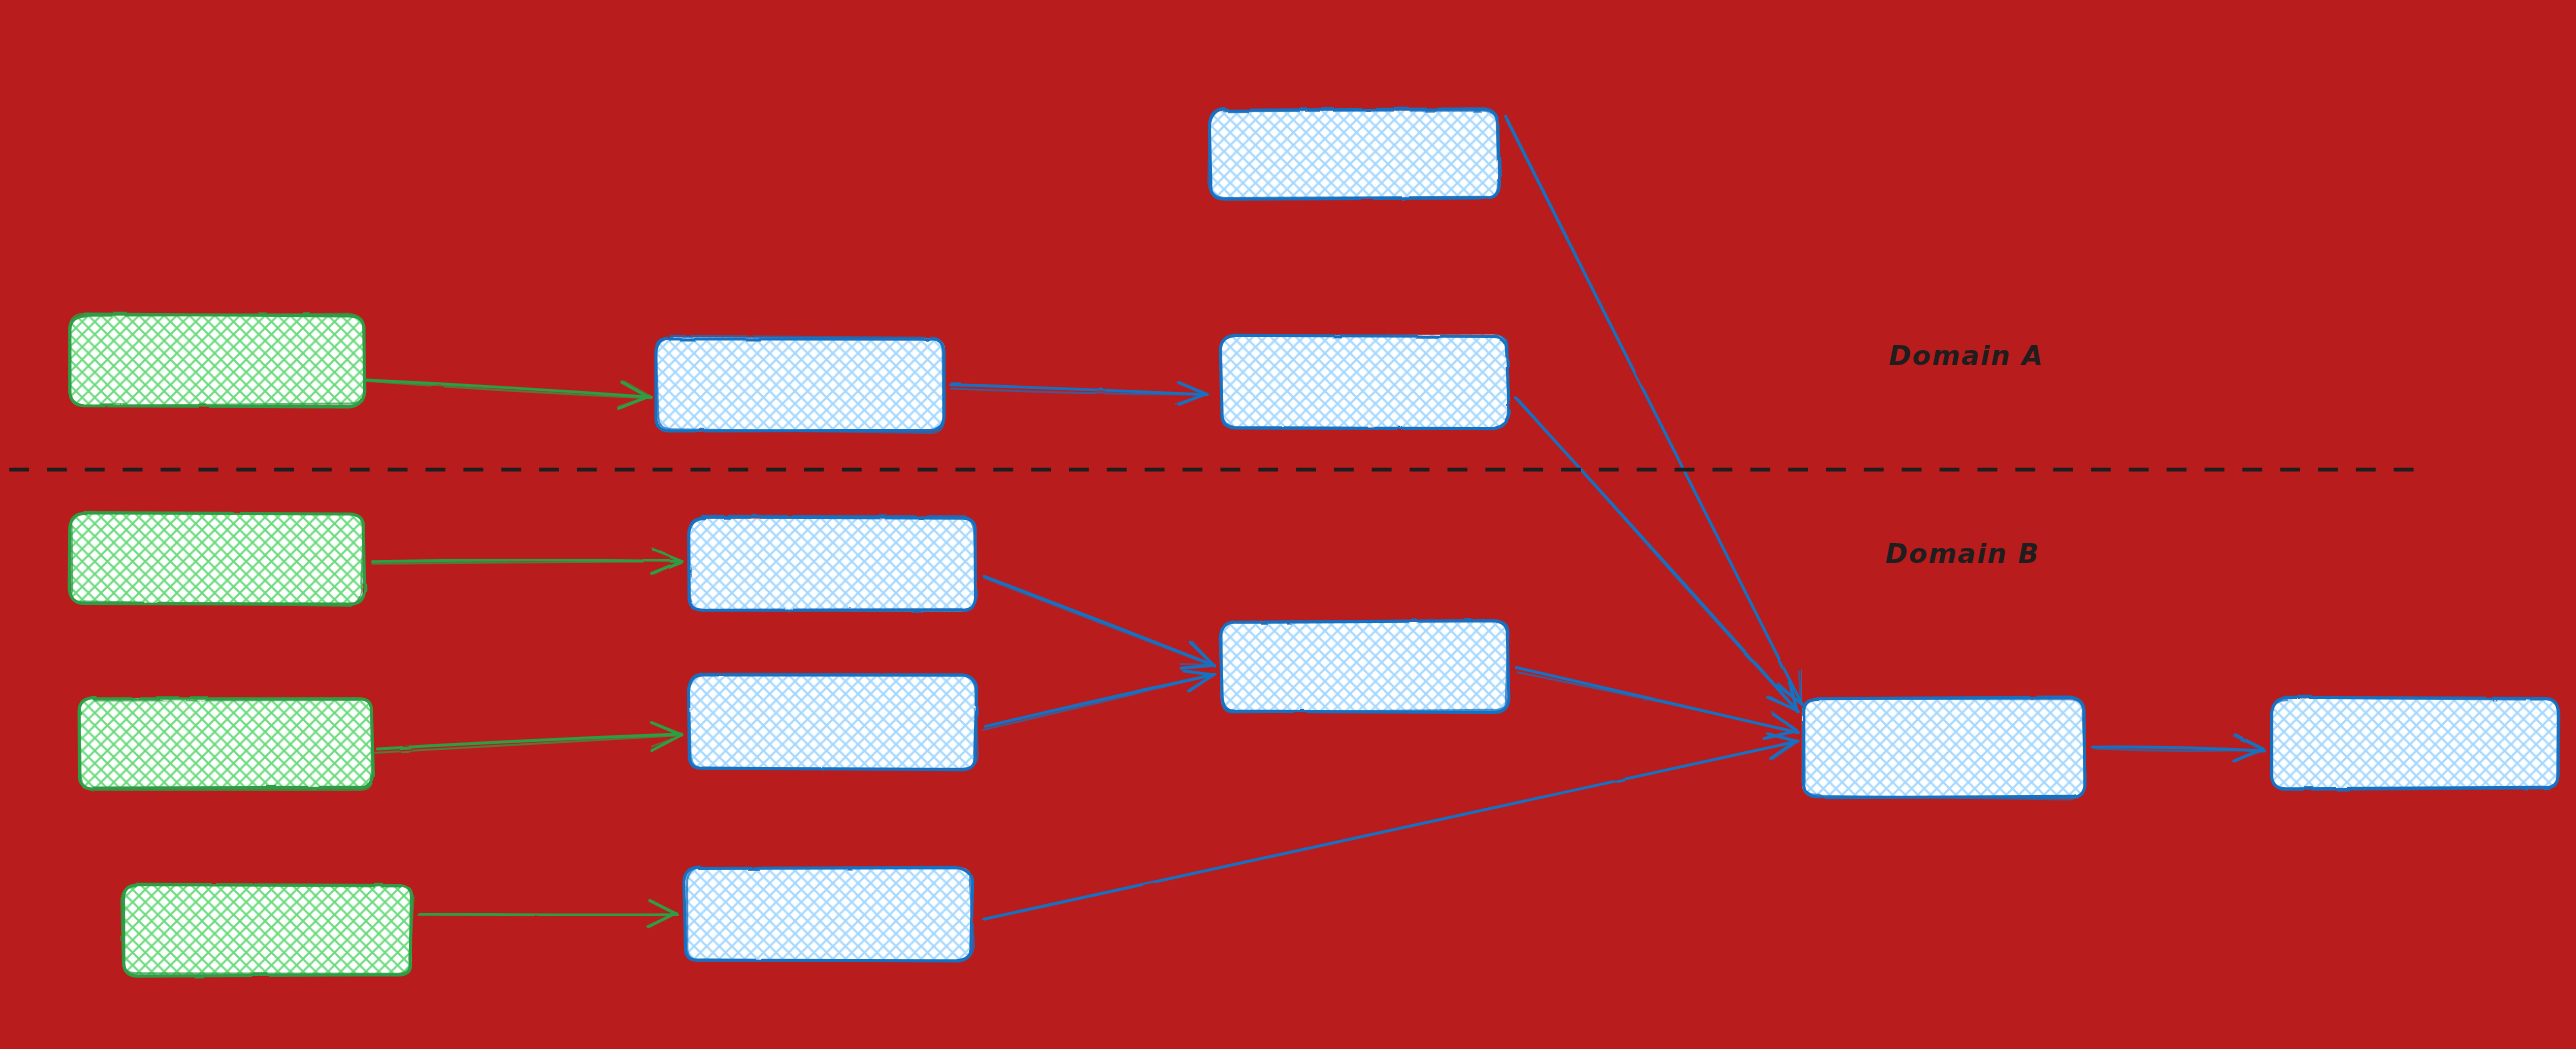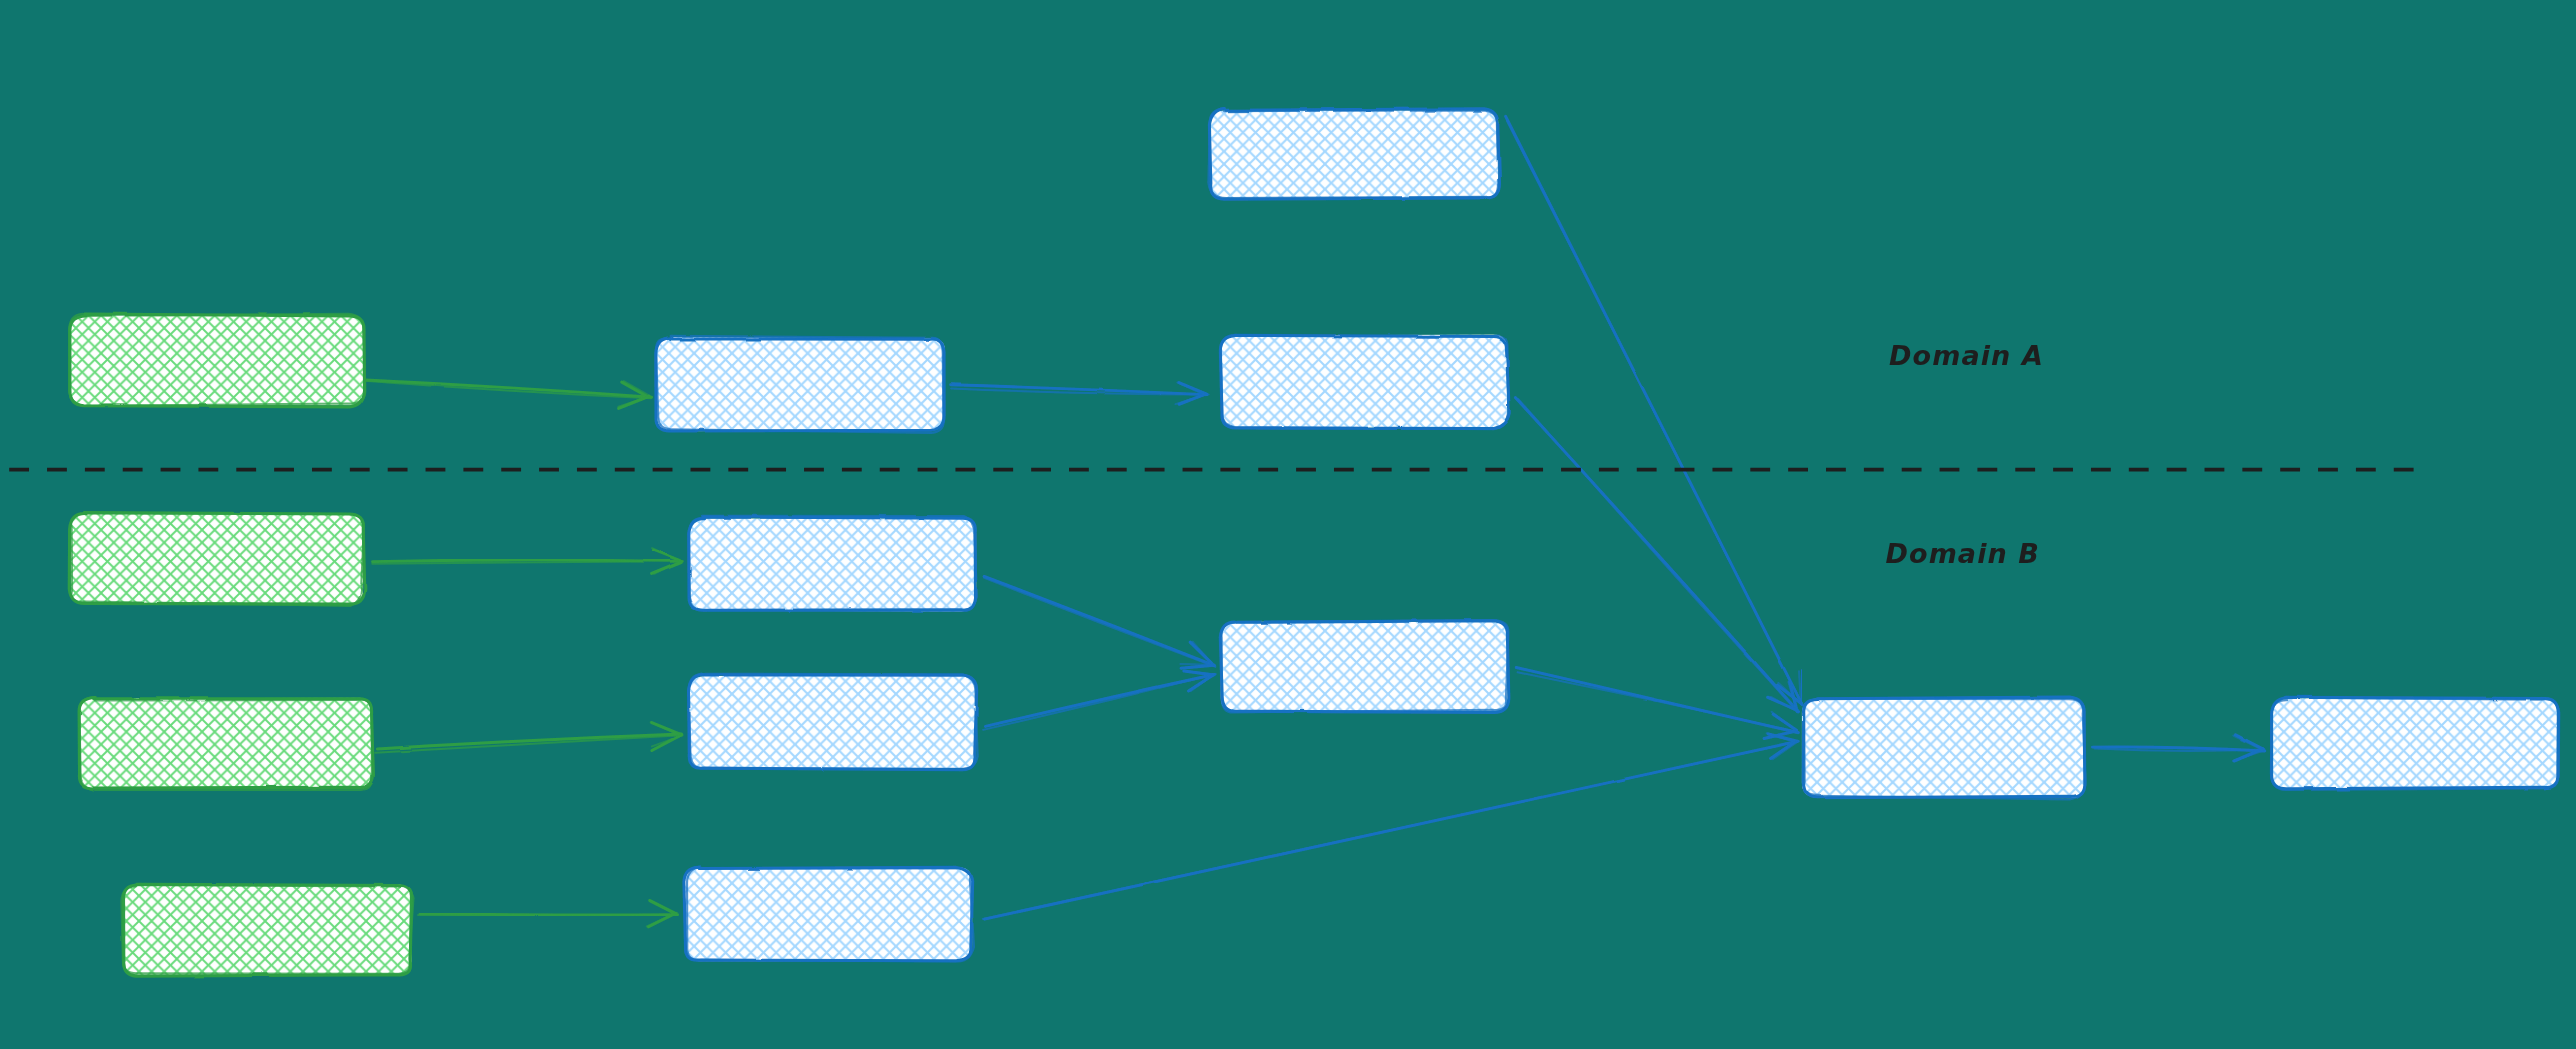--- a/index.html
+++ b/index.html
@@ -11,21 +11,21 @@
   body {
     width: 2576px;
     height: 1049px;
     overflow: hidden;
     font-family: "DejaVu Sans", sans-serif;
   }
   #canvas-root {
     position: relative;
     width: 2576px;
     height: 1049px;
-    background: #0f766e;
+    background: #b91c1c;
   }
   #diagram-svg {
     position: absolute;
     top: 0;
     left: 0;
     width: 2576px;
     height: 1049px;
     display: block;
   }
   .domain-label {

